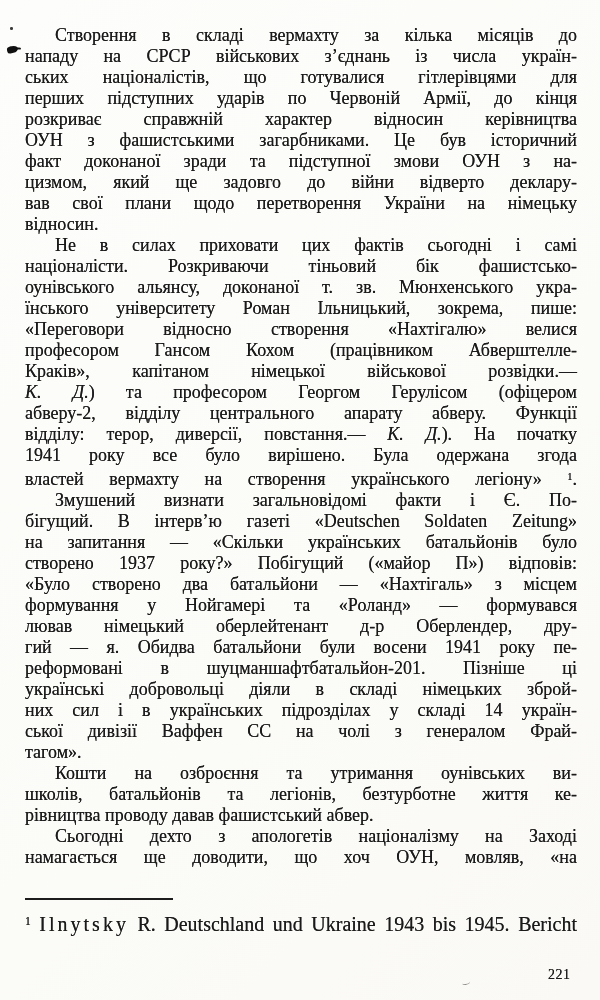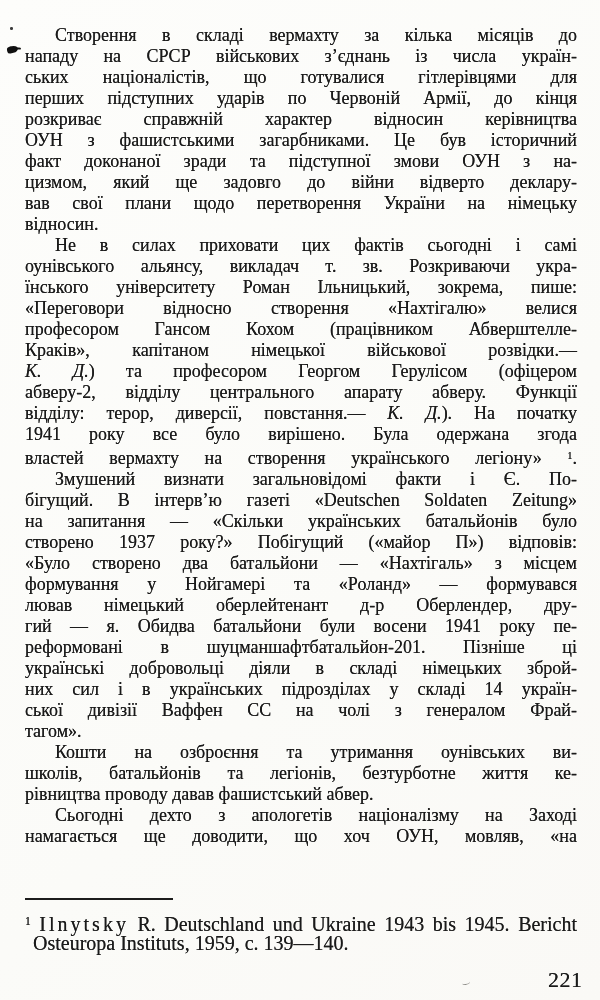--- a/index.html
+++ b/index.html
@@ -45,21 +45,21 @@
     width: 552px;
     font-size: 20px;
     line-height: 19px;
     text-shadow: 0 0 0.3px rgba(0,0,0,0.7);
   }
   .footnote .ln.fl2 { text-indent: 8px; }
   .page-number {
     position: absolute;
     top: 967px;
     left: 548px;
-    font-size: 22px;
+    font-size: 14px;
     letter-spacing: 0.5px;
     text-shadow: 0 0 0.35px rgba(0,0,0,0.75);
   }
   
   .ink-blot {
     position: absolute;
     left: 7px;
     top: 46px;
     width: 11px;
     height: 7px;
@@ -113,21 +113,22 @@
         <div class="ln jl">перших підступних ударів по Червоній Армії, до кінця</div>
         <div class="ln jl">розкриває справжній характер відносин керівництва</div>
         <div class="ln jl">ОУН з фашистськими загарбниками. Це був історичний</div>
         <div class="ln jl">факт доконаної зради та підступної змови ОУН з на-</div>
         <div class="ln jl">цизмом, який ще задовго до війни відверто деклару-</div>
         <div class="ln jl">вав свої плани щодо перетворення України на німецьку</div>
         <div class="ln">відносин.</div>
       </div>
       <div class="paragraph">
         <div class="ln ind jl">Не в силах приховати цих фактів сьогодні і самі</div>
-        <div class="ln jl">оунівського альянсу, викладач т. зв. Розкриваючи укра-</div>
+        <div class="ln jl">націоналісти. Розкриваючи тіньовий бік фашистсько-</div>
+        <div class="ln jl">оунівського альянсу, доконаної т. зв. Мюнхенського укра-</div>
         <div class="ln jl">їнського університету Роман Ільницький, зокрема, пише:</div>
         <div class="ln jl">«Переговори відносно створення «Нахтігалю» велися</div>
         <div class="ln jl">професором Гансом Кохом (працівником Абверштелле-</div>
         <div class="ln jl">Краків», капітаном німецької військової розвідки.—</div>
         <div class="ln jl"><i>К. Д.</i>) та професором Георгом Герулісом (офіцером</div>
         <div class="ln jl">абверу-2, відділу центрального апарату абверу. Функції</div>
         <div class="ln jl">відділу: терор, диверсії, повстання.— <i>К. Д.</i>). На початку</div>
         <div class="ln jl">1941 року все було вирішено. Була одержана згода</div>
         <div class="ln jl">властей вермахту на створення українського легіону» <sup>1</sup>.</div>
       </div>
@@ -153,19 +154,18 @@
       </div>
       <div class="paragraph">
         <div class="ln ind jl">Сьогодні дехто з апологетів націоналізму на Заході</div>
         <div class="ln jl">намагається ще доводити, що хоч ОУН, мовляв, «на</div>
       </div>
     </div>
 
   <div class="footnote-rule"></div>
   <div class="footnote" id="footnote">
       <div class="ln jl"><sup>1</sup> <span class="sp">Ilnytsky</span> R. Deutschland und Ukraine 1943 bis 1945. Bericht</div>
-      <div class="ln fl2">Osteuropa Instituts, 1959, с. 139—140.</div>
     </div>
 
   <span class="smudge"></span>
 
   <div class="page-number">221</div>
 </div>
 
 </body></html>

